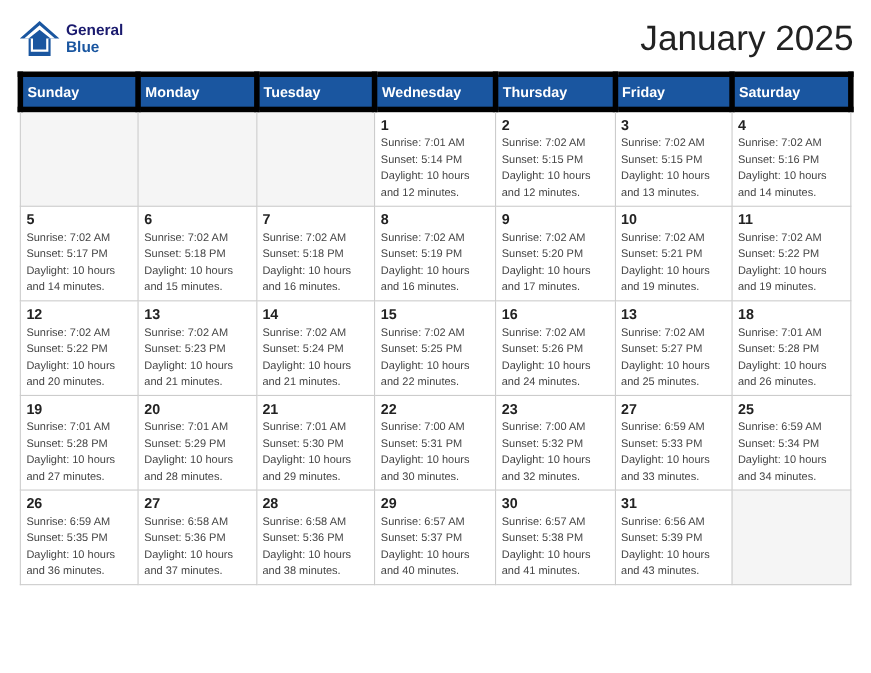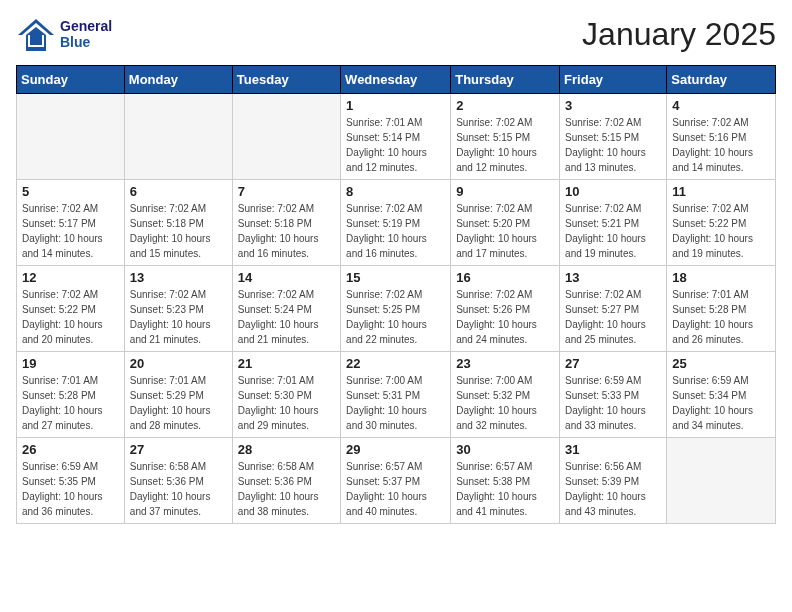--- a/index.html
+++ b/index.html
@@ -6,21 +6,21 @@
     body {
       font-family: Arial, sans-serif;
       background: #fff;
       width: 792px;
       min-height: 612px;
       padding: 16px;
     }
     .header {
       display: flex;
       justify-content: space-between;
-      align-items: center;
+      align-items: flex-end;
       margin-bottom: 12px;
     }
     .logo {
       display: flex;
       align-items: center;
       font-size: 18px;
       font-weight: bold;
       color: #1a1a6e;
     }
     .logo-icon {
@@ -46,21 +46,21 @@
       width: 100%;
       border-collapse: collapse;
       border: 1px solid #ccc;
     }
     .calendar th {
       background: #1a56a0;
       color: #fff;
       font-size: 13px;
       padding: 6px 4px;
       text-align: left;
-      border: 1px solid #000000;
+      border: 5px solid #000000;
     }
     .calendar td {
       border: 1px solid #ccc;
       vertical-align: top;
       padding: 4px 5px;
       width: 113px;
       min-height: 80px;
       background: #fff;
       font-size: 10.5px;
       color: #333;

